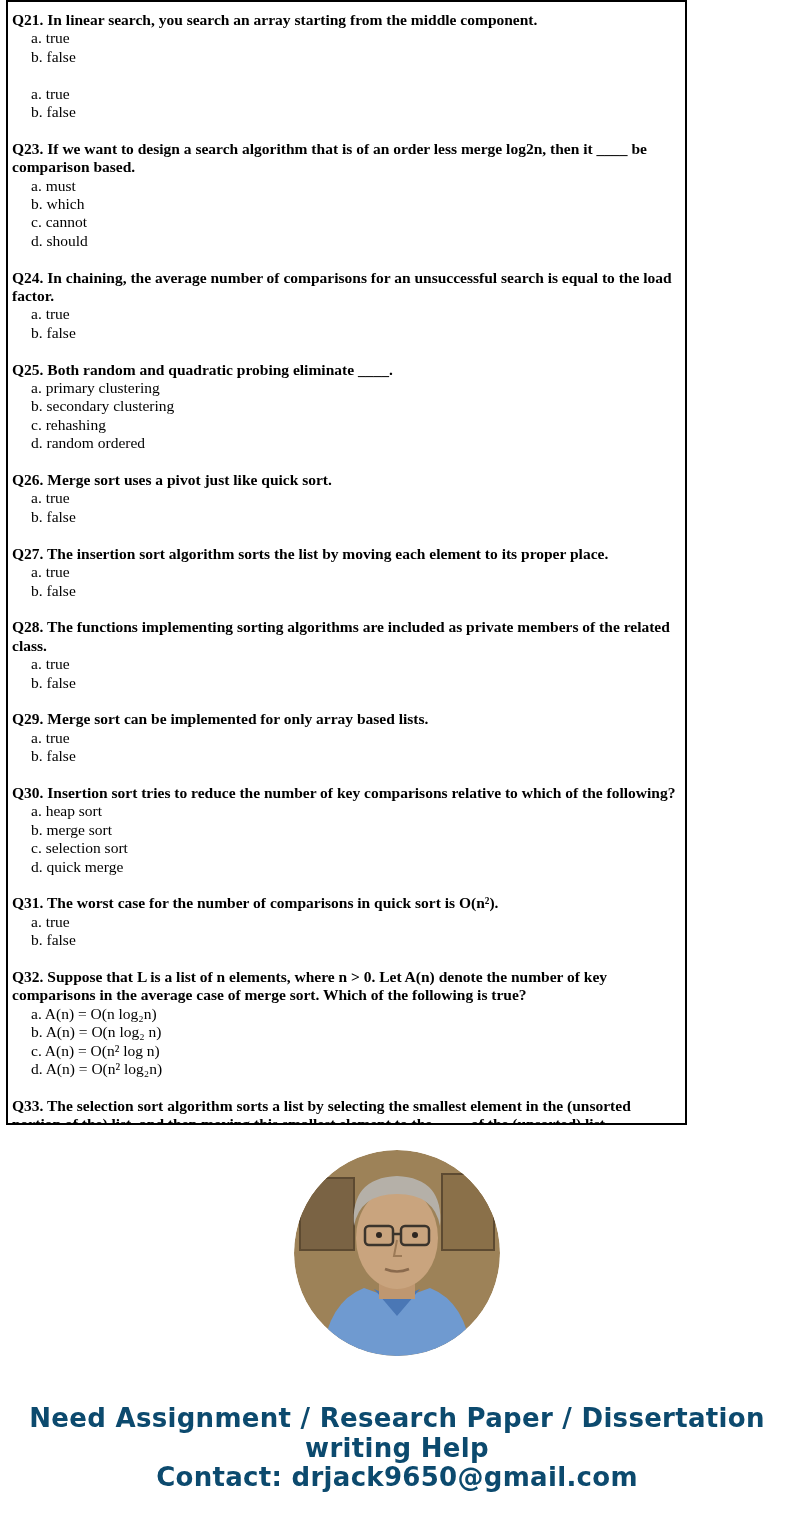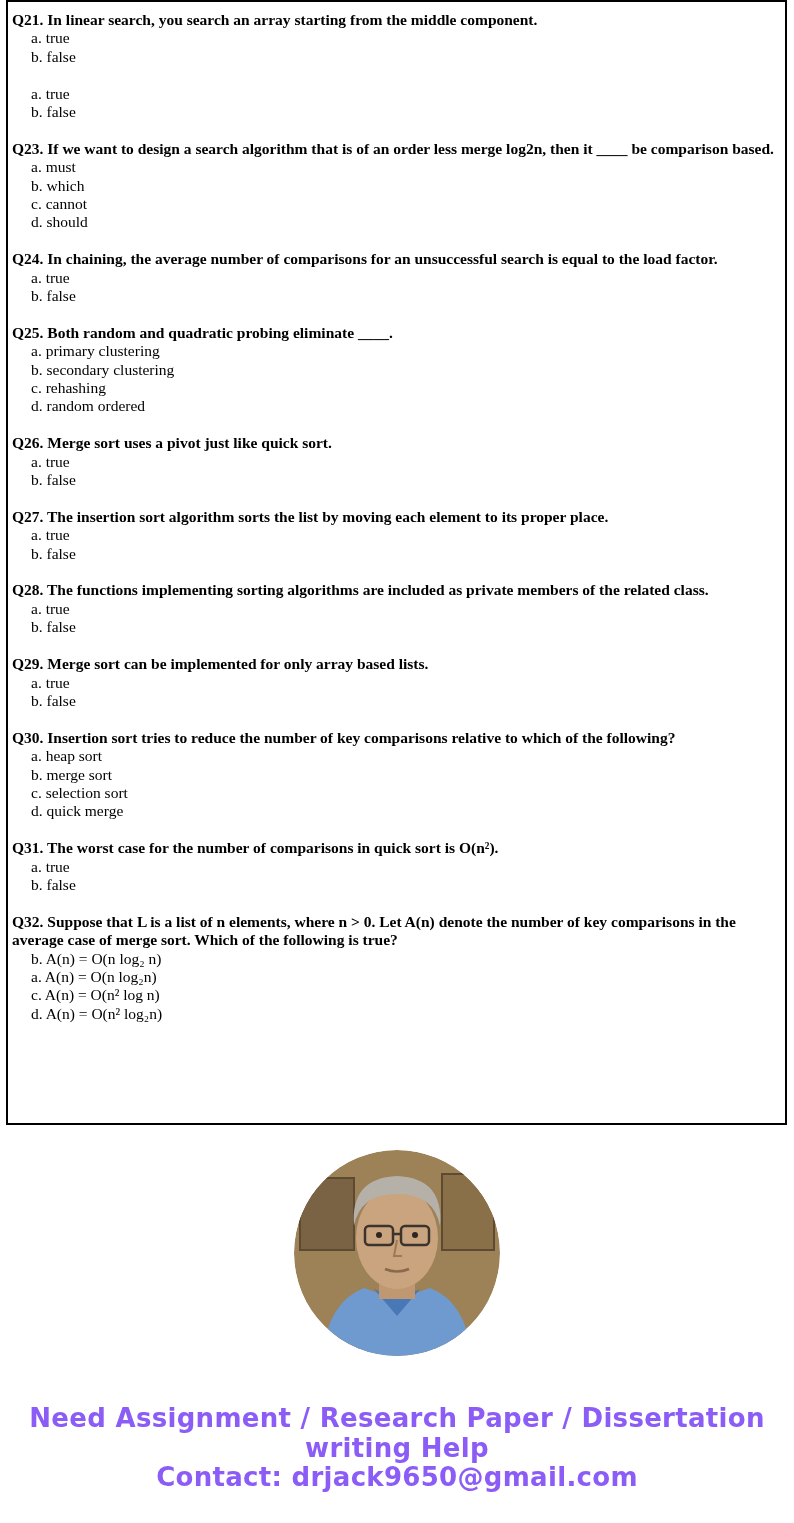--- a/index.html
+++ b/index.html
@@ -13,21 +13,21 @@
     height: 1523px;
     color: #000;
     font-family: "Liberation Serif", "DejaVu Serif", serif;
   }
 
   
   .quiz-box {
     position: absolute;
     left: 6px;
     top: 0;
-    width: 781px;
+    width: 681px;
     height: 1125px;
     box-sizing: border-box;
     border: 2px solid #000;
     overflow: hidden;
     padding: 9px 4px 0 4px;
     font-size: 15.5px;
     line-height: 18.4px;
   }
   .q { margin-bottom: 18.4px; }
   .q-text { font-weight: bold; }
@@ -49,21 +49,21 @@
     position: absolute;
     top: 1404px;
     left: 0;
     width: 794px;
     text-align: center;
     font-family: "DejaVu Sans", "Liberation Sans", sans-serif;
     font-weight: bold;
     font-size: 26px;
     line-height: 29.5px;
     letter-spacing: 0.3px;
-    color: #8b5cf6;
+    color: #0c4a6e;
   }
   .footer div { white-space: nowrap; }
 </style>
 </head>
 <body>
 
 <div class="quiz-box">
   <div id="questions-list">
       <div class="q">
         <div class="q-text">Q21. In linear search, you search an array starting from the middle component.</div>
@@ -120,24 +120,28 @@
         <div class="opt">c. selection sort</div>
         <div class="opt">d. quick merge</div>
       </div>
       <div class="q">
         <div class="q-text">Q31. The worst case for the number of comparisons in quick sort is O(n²).</div>
         <div class="opt">a. true</div>
         <div class="opt">b. false</div>
       </div>
       <div class="q">
         <div class="q-text">Q32. Suppose that L is a list of n elements, where n &gt; 0. Let A(n) denote the number of key comparisons in the average case of merge sort. Which of the following is true?</div>
+        <div class="opt">a. A(n) = O(n log₂n)</div>
         <div class="opt">b. A(n) = O(n log₂ n)</div>
-        <div class="opt">a. A(n) = O(n log₂n)</div>
         <div class="opt">c. A(n) = O(n² log n)</div>
         <div class="opt">d. A(n) = O(n² log₂n)</div>
+      </div>
+      <div class="q">
+        <div class="q-text">Q33. The selection sort algorithm sorts a list by selecting the smallest element in the (unsorted portion of the) list, and then moving this smallest element to the ____ of the (unsorted) list.</div>
+        <div class="opt">a. beginning</div>
       </div>
     </div>
 </div>
 
 <div class="portrait">
   <svg width="206" height="206" viewBox="0 0 206 206">
     <defs>
       <clipPath id="avclip">
           <circle cx="103" cy="103" r="103"></circle>
         </clipPath>

